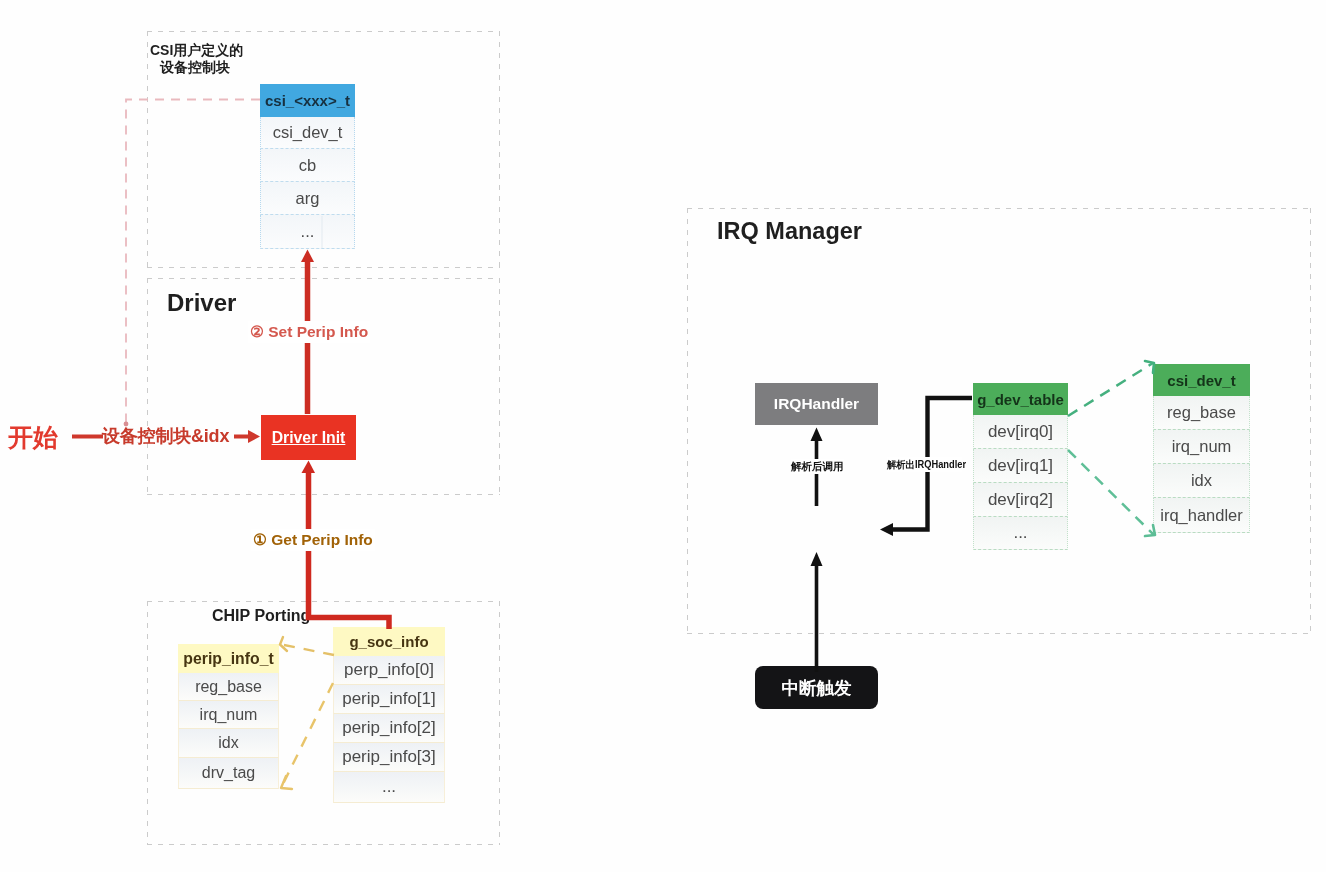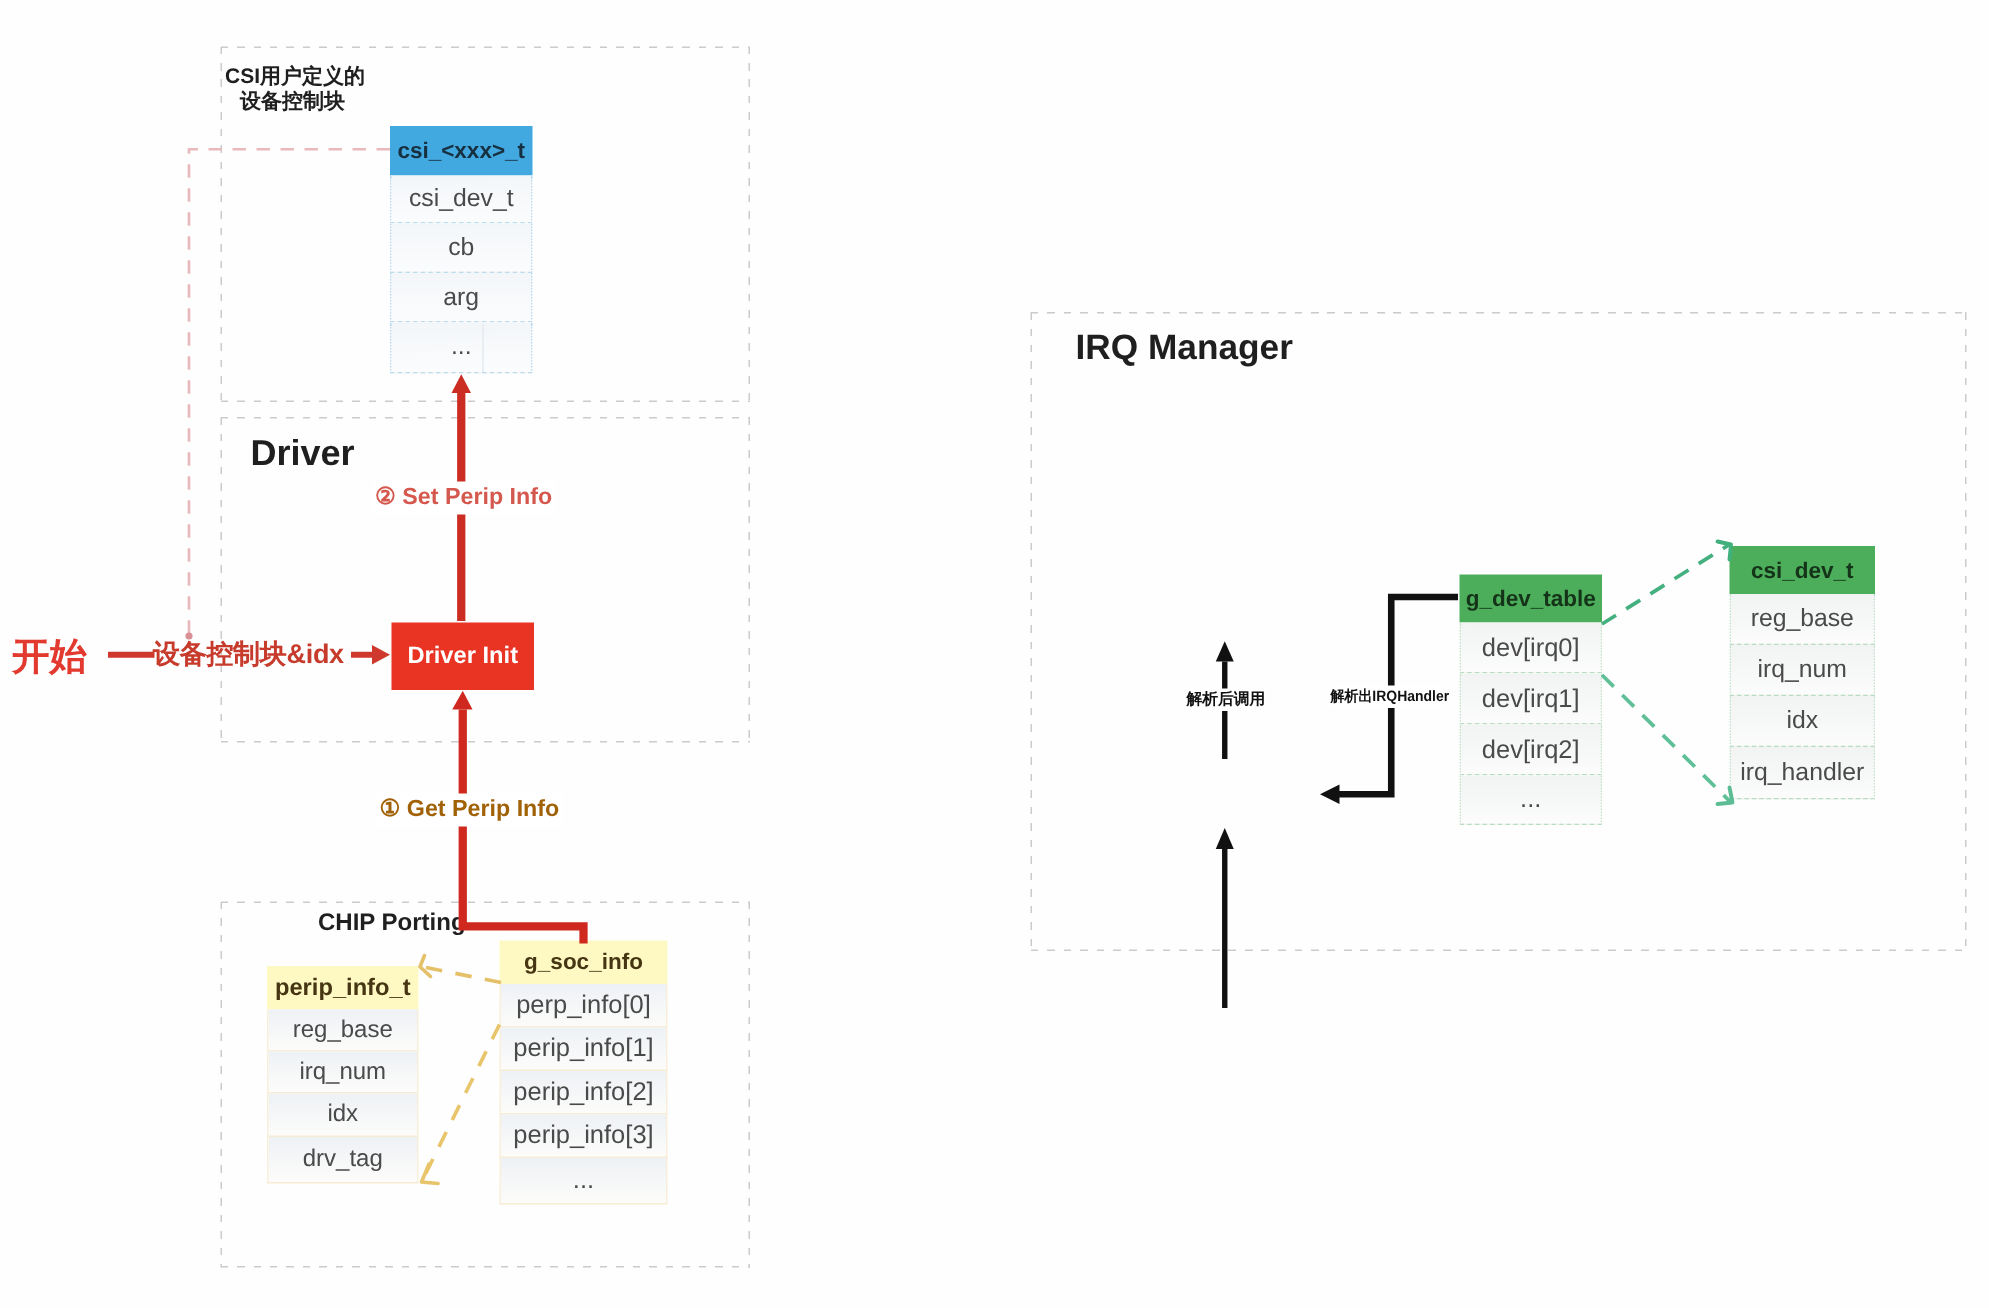--- a/index.html
+++ b/index.html
@@ -98,21 +98,23 @@
   </div>
 
   <div class="tbl t-green" style="left:1153px;top:364px;width:97px;">
     <div class="hdr" style="height:32px;font-size:15px;">csi_dev_t</div>
     <div class="row" style="height:34px;font-size:16.5px;">reg_base</div>
     <div class="row" style="height:34px;font-size:16.5px;">irq_num</div>
     <div class="row" style="height:34px;font-size:16.5px;">idx</div>
     <div class="row" style="height:35px;font-size:16.5px;">irq_handler</div>
   </div>
 
-  <div class="solidbox" style="left:261px;top:415px;width:95px;height:45px;background:#e93323;font-size:15.8px;">Driver Init</div>
+  <div class="solidbox" style="left:261px;top:415px;width:95px;height:45px;background:#e93323;font-size:15.8px;text-decoration:underline;">Driver Init</div>
+  <div class="solidbox" style="left:755px;top:383px;width:123px;height:42px;background:#7d7d7f;font-size:15.5px;">IRQHandler</div>
+  <div class="solidbox" style="left:755px;top:666px;width:123px;height:43px;background:#141416;border-radius:8px;font-size:17.5px;">中断触发</div>
 
   <div class="lab" style="left:8px;top:421px;font-size:25px;font-weight:bold;color:#e23a2e;">开始</div>
   <div class="lab" style="left:102px;top:424px;font-size:18px;font-weight:bold;color:#c73b2c;letter-spacing:-0.2px;">设备控制块&amp;idx</div>
   <div class="lab" style="left:248px;top:321px;height:22px;line-height:22px;padding:0 2px;
               font-size:15.5px;font-weight:bold;color:#d4584e;background:#fff;z-index:3;">② Set Perip Info</div>
   <div class="lab" style="left:251px;top:529px;height:22px;line-height:22px;padding:0 2px;
               font-size:15.5px;font-weight:bold;color:#a16207;background:#fff;z-index:3;">① Get Perip Info</div>
   <div class="lab" style="left:791px;top:459px;width:53px;height:15px;line-height:15px;text-align:left;
               font-size:10.5px;font-weight:bold;color:#111;background:#fff;z-index:3;">解析后调用</div>
   <div class="lab" style="left:887px;top:457px;width:81px;height:15px;line-height:15px;text-align:center;

